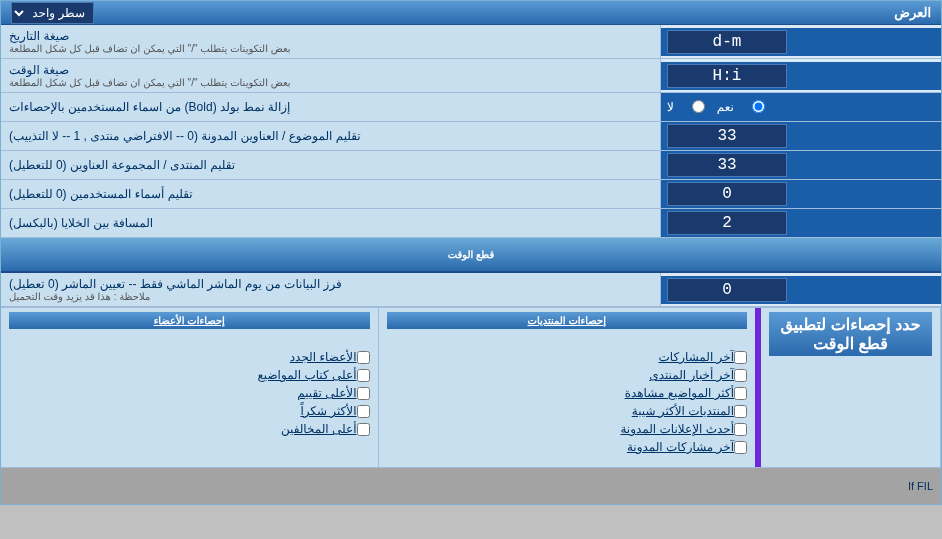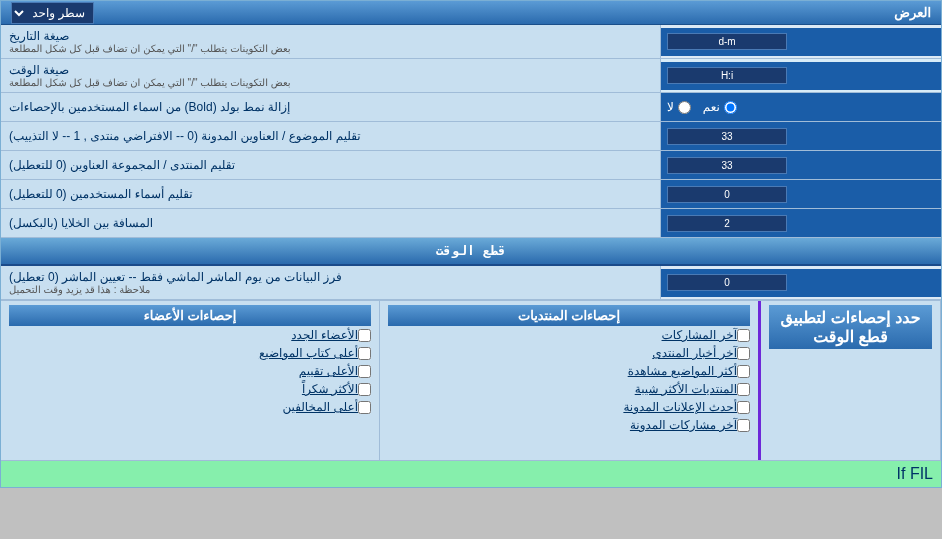--- a/index.html
+++ b/index.html
@@ -59,81 +59,81 @@
       display: flex;
       align-items: center;
       justify-content: flex-end;
       min-height: 28px;
     }
     .input-field {
       background: #1a3a6e;
       color: #fff;
       border: 1px solid #4a7ab5;
       padding: 2px 6px;
-      font-size: 10px;
+      font-size: 16px;
       width: 120px;
       text-align: center;
-      font-family: Liberation Sans, sans-serif;
+      font-family: Liberation Mono, monospace;
       direction: ltr;
     }
     .select-field {
       background: #1a3a6e;
       color: #fff;
       border: 1px solid #4a7ab5;
       padding: 2px 4px;
       font-size: 12px;
       font-family: Arial, Tahoma, sans-serif;
     }
     
     .section-header {
       background: linear-gradient(to bottom, #6aaad8, #2a6aad);
       color: white;
       font-weight: bold;
-      font-size: 13px;
-      padding: 5px 10px;
+      font-size: 10px;
+      padding: 11px 10px;
       border-bottom: 2px solid #1a4a8a;
       text-align: center;
-      font-family: Liberation Mono, monospace;
     }
     
     .radio-group {
       display: flex;
       gap: 12px;
       align-items: center;
       direction: rtl;
     }
     .radio-label {
       color: white;
       font-size: 12px;
       display: flex;
-      align-items: flex-end;
-      gap: 4px;
+      align-items: flex-start;
+      gap: 18px;
     }
     
     .stats-section {
       display: flex;
       background: #c8dff0;
       border-top: 1px solid #a0bcd8;
     }
     .stats-col {
       flex: 1;
-      border-right: 3px solid #6d28d9;
+      border-right: 6px solid #6d28d9;
       padding: 4px 8px;
     }
     .stats-col:last-child {
       border-right: none;
     }
     .stats-col-header {
       background: linear-gradient(to bottom, #5b9bd5, #2a6aad);
       color: white;
       text-align: center;
       font-weight: bold;
-      font-size: 13px;
+      font-size: 10px;
       padding: 3px 6px;
-      margin-bottom: 0;
+      margin-bottom: 19px;
+      text-decoration: underline;
     }
     .stats-item {
       display: flex;
       align-items: center;
       padding: 2px 0;
       font-size: 12px;
       color: #003366;
       direction: rtl;
       text-decoration: underline;
     }
@@ -317,17 +317,17 @@
         <input type="checkbox" style="">
         <span>الأكثر شكراً</span>
       </div>
       <div class="stats-item">
         <input type="checkbox" style="">
         <span>أعلى المخالفين</span>
       </div>
     </div>
   </div>
 
-  <div style="background:#86efac; padding:4px 8px; font-size:16px; color:#003366; border-top:1px solid #a0bcd8; text-align:right;">
+  <div style="background:#a3a3a3; padding:12px 8px; font-size:11px; color:#003366; border-top:1px solid #a0bcd8; text-align:right;">
     <span>If FIL</span>
   </div>
 
 </div>
 
 </body></html>

